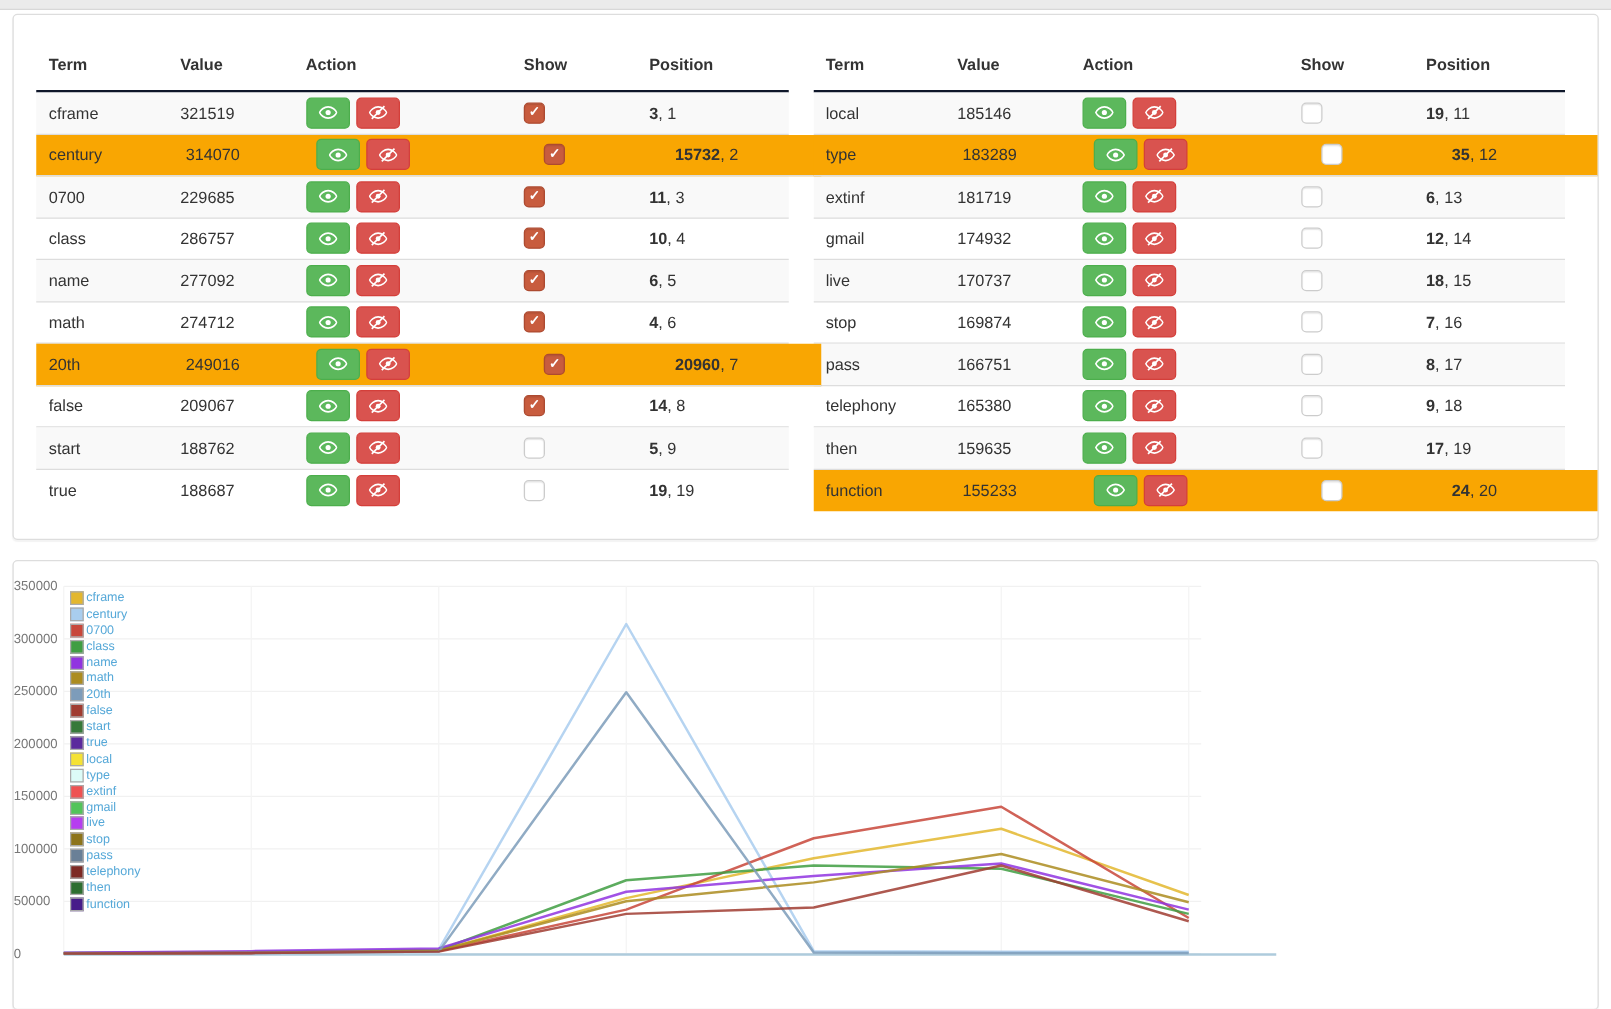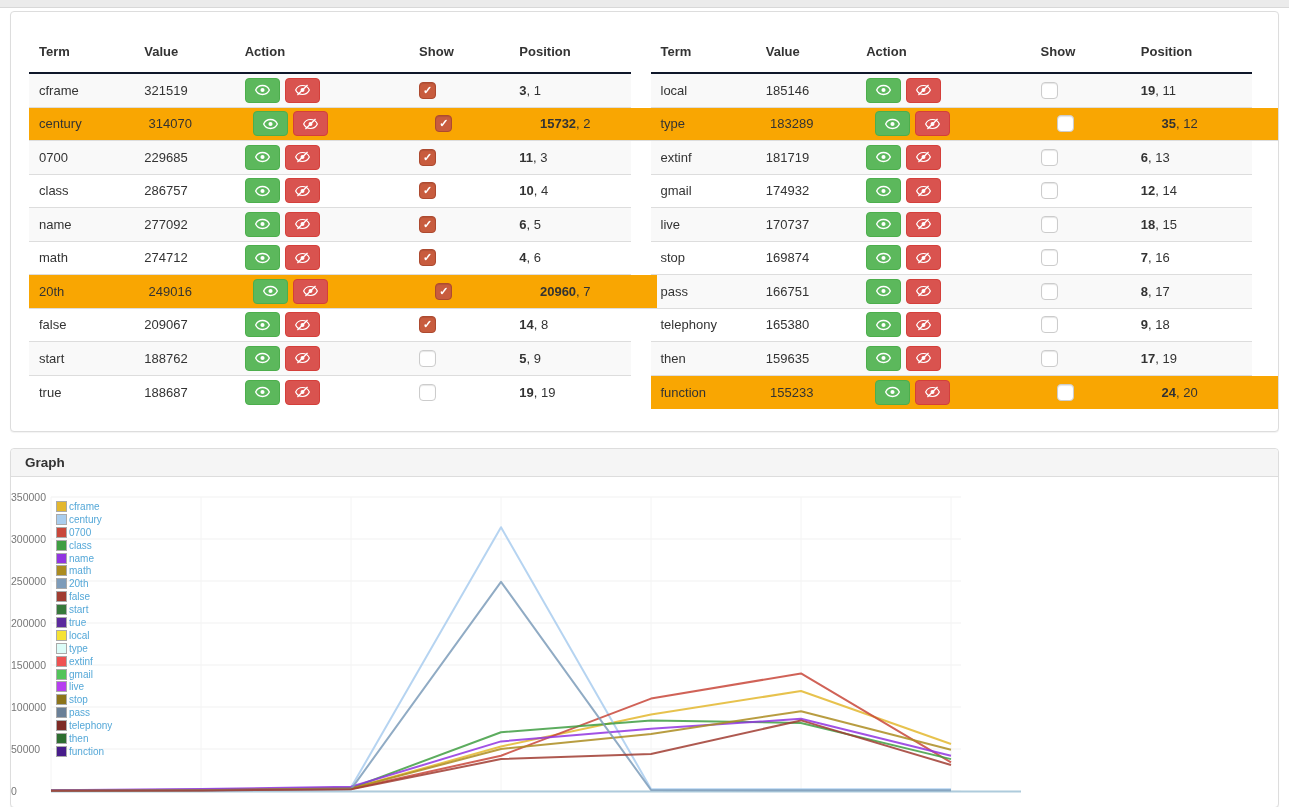--- a/index.html
+++ b/index.html
@@ -610,21 +610,20 @@
               <span class="cb"></span>
             </div>
             <div class="c-pos"><span class="pos-main">24</span><span class="pos-rest">, 20</span></div>
           </div>
         </div>
     </div>
   </div>
 </div>
 
 <div class="panel panel2">
-  <div class="panel-heading">Graph</div>
   <div class="graph-body" id="chart">
       <svg width="1267" height="330" viewBox="0 0 1267 330">
         <line x1="40" x2="950" y1="314.0" y2="314.0" stroke="#f1f1f1" stroke-width="1"></line>
         <line x1="40" x2="950" y1="272.0" y2="272.0" stroke="#f1f1f1" stroke-width="1"></line>
         <line x1="40" x2="950" y1="230.0" y2="230.0" stroke="#f1f1f1" stroke-width="1"></line>
         <line x1="40" x2="950" y1="188.0" y2="188.0" stroke="#f1f1f1" stroke-width="1"></line>
         <line x1="40" x2="950" y1="146.0" y2="146.0" stroke="#f1f1f1" stroke-width="1"></line>
         <line x1="40" x2="950" y1="104.0" y2="104.0" stroke="#f1f1f1" stroke-width="1"></line>
         <line x1="40" x2="950" y1="62.0" y2="62.0" stroke="#f1f1f1" stroke-width="1"></line>
         <line x1="40" x2="950" y1="20.0" y2="20.0" stroke="#f1f1f1" stroke-width="1"></line>

